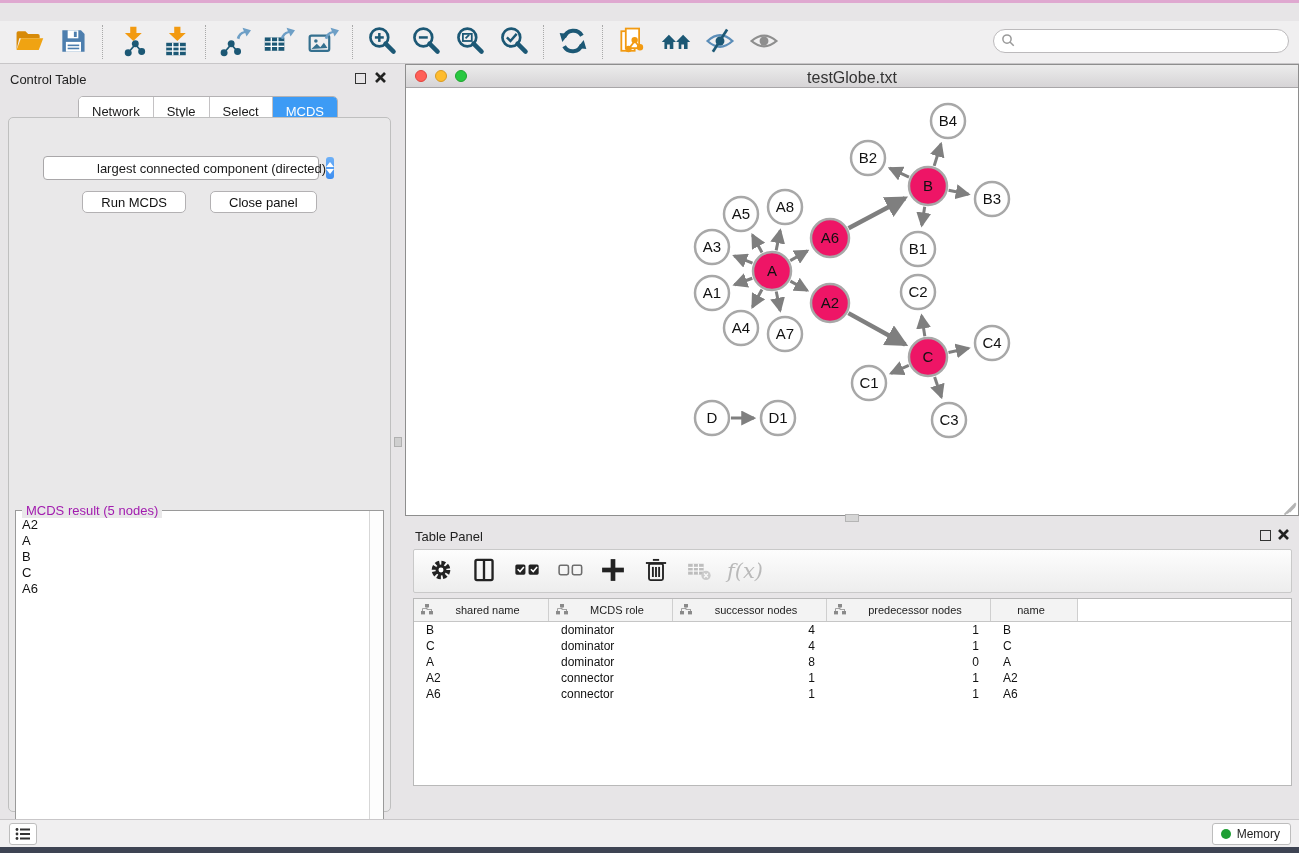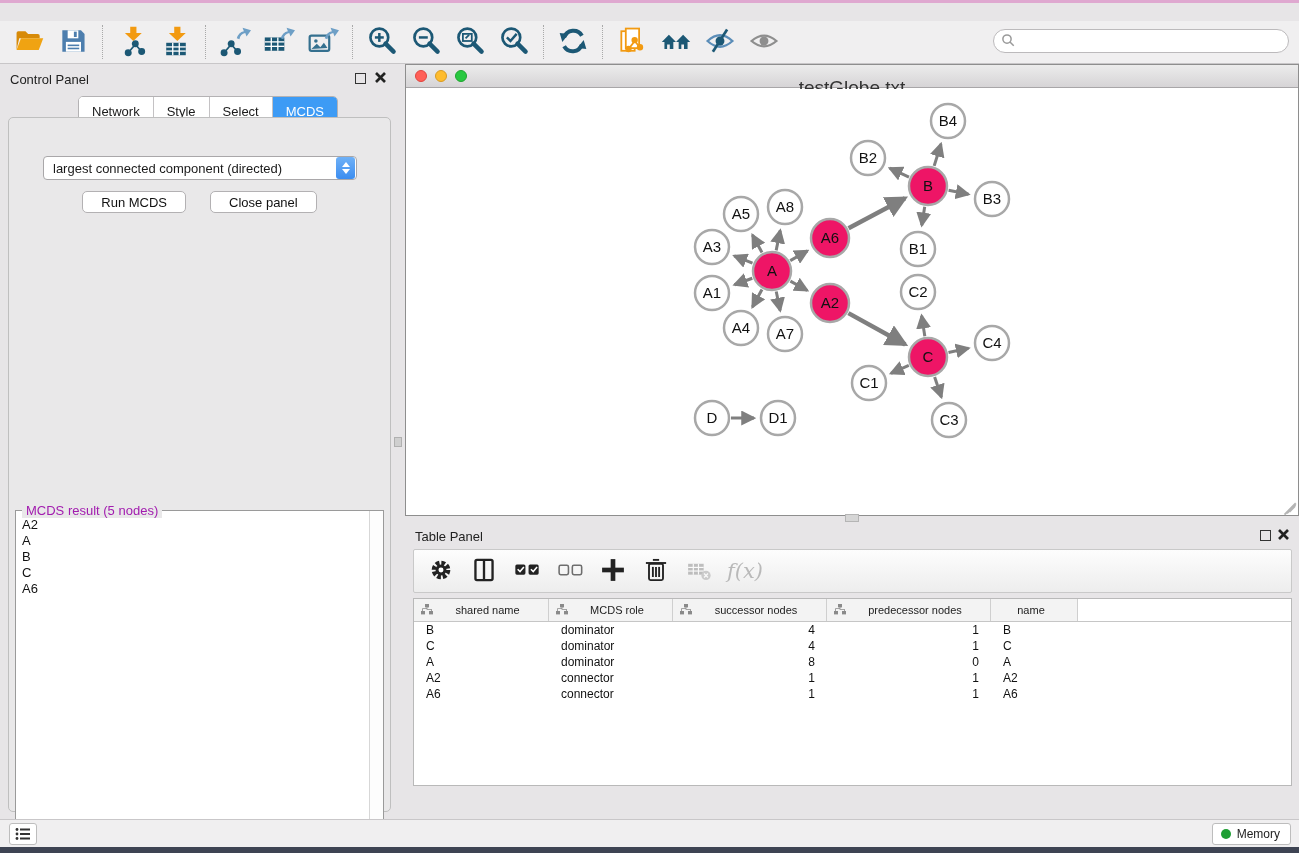--- a/index.html
+++ b/index.html
@@ -38,42 +38,42 @@
   .cp-float { right:33px; } .cp-close { right:12px; }
   .seg-tabs { position:absolute; display:flex; border:1px solid #b4b2b4; border-radius:5px; overflow:hidden; background:#fff; height:30px; }
   .cp-tabs { left:78px; top:32px; }
   .seg-tab { display:flex; align-items:center; justify-content:center; padding:0 13px; font-size:13px;
       background:#fff; border-right:1px solid #c4c2c4; color:#1a1a1a; white-space:nowrap; }
   .seg-tab:last-child { border-right:none; }
   .seg-tab.active { background:#3d9bf5; color:#fff; }
   .cp-box { position:absolute; left:8px; top:53px; width:383px; height:695px; background:#e9e8e9;
       border:1px solid #bfbfbf; border-radius:5px; }
   .opt-label { position:absolute; left:0; width:100%; top:18px; text-align:center; font-size:13px; color:#111; }
-  .cp-select { position:absolute; left:34px; top:38px; width:314px; height:24px; background:#fff;
-      border:1px solid #a9a7a9; border-radius:4px; display:flex; align-items:center; }
+  .cp-select { position:absolute; left:34px; top:38px; width:276px; height:24px; background:#fff;
+      border:1px solid #a9a7a9; border-radius:4px; display:flex; align-items:center;padding-left:44px; }
   .cp-select .sel-text { flex:1; padding-left:9px; font-size:13px; white-space:nowrap; }
   .sel-stepper { width:19px; height:22px; margin-right:1px; border-radius:3px;
       background:linear-gradient(#6fb1f7,#3c8df0); display:flex; flex-direction:column; align-items:center; justify-content:center; gap:2px; }
   .sel-stepper .tri-up { width:0; height:0; border-left:4px solid transparent; border-right:4px solid transparent; border-bottom:5px solid #fff; }
   .sel-stepper .tri-dn { width:0; height:0; border-left:4px solid transparent; border-right:4px solid transparent; border-top:5px solid #fff; }
   .cp-buttons { position:absolute; left:0; width:100%; top:73px; display:flex; justify-content:center; gap:24px; }
   .cp-btn { height:22px; padding:0 18px; background:#fff; border:1px solid #b3b1b3; border-radius:5px;
       font-size:13px; color:#111; display:flex; align-items:center; }
   .result-box { position:absolute; left:6px; top:392px; width:369px; height:339px; border:1px solid #9a9a9a; background:#fff; }
   .result-legend { position:absolute; left:6px; top:-8px; background:#e9e8e9; padding:0 4px; font-size:13px; color:#a21caf; }
   .result-list { position:absolute; left:1px; top:6px; bottom:1px; right:15px; overflow:hidden; }
   .result-item { padding:0 0 0 5px; font-size:13px; line-height:16px; color:#111; }
   .result-scroll { position:absolute; right:0; top:0; bottom:0; width:14px; border-left:1px solid #d7d7d7; background:#fdfdfd; }
 
   
   .net-window { position:absolute; left:405px; top:64px; width:894px; height:452px;
       border:1px solid #8e8e8e; background:#fff; }
   .net-titlebar { position:absolute; left:0; top:0; right:0; height:23px;
       background:linear-gradient(#ececec,#d6d4d6); border-bottom:1px solid #a8a6a8; }
-  .net-titlebar .title { position:absolute; left:0; right:0; top:12px; text-align:center; font-size:19px; color:#333; }
+  .net-titlebar .title { position:absolute; left:0; right:0; top:4px; text-align:center; font-size:16px; color:#333; }
   .net-canvas { position:absolute; left:1px; top:24px; right:1px; bottom:1px; background:#fff; }
   .net-canvas svg { position:absolute; left:0; top:0; }
   .resize-grip { position:absolute; right:2px; bottom:2px; width:14px; height:14px; }
   .resize-grip span { position:absolute; background:#b5b5b5; height:1.5px; transform:rotate(-45deg); }
   .splitter-v-handle { position:absolute; left:394px; top:437px; width:8px; height:10px; background:#cfcfcf; border:1px solid #b0b0b0; }
   .splitter-h { position:absolute; left:405px; top:516px; width:894px; height:5px; }
   .splitter-h-handle { position:absolute; left:440px; top:-2px; width:14px; height:8px; background:#d6d6d6; border:1px solid #b5b5b5; }
 
   
   .table-panel { position:absolute; left:405px; top:521px; width:894px; height:294px; }
@@ -279,21 +279,21 @@
         <div class="tb-btn">
           <span><svg viewBox="0 0 36 36">
               <path d="M4 18 q14-12 28 0 q-14 12 -28 0z" fill="none" stroke="#8e8e8e" stroke-width="2.5"></path>
               <circle cx="18" cy="18" r="5" fill="#8e8e8e"></circle>
             </svg></span>
         </div>
       </div>
     </div>
 
   <div class="left-panel">
-    <div class="panel-header">Control Panel</div>
+    <div class="panel-header">Control Table</div>
     <div class="panel-float cp-float"></div>
     <svg class="panel-close cp-close" viewBox="0 0 13 13">
       <line x1="2" y1="2" x2="11" y2="11" stroke="#222" stroke-width="2.6"></line>
       <line x1="11" y1="2" x2="2" y2="11" stroke="#222" stroke-width="2.6"></line>
     </svg>
 
     <div class="seg-tabs cp-tabs" id="cp-tabs">
         <div class="seg-tab">Network</div>
         <div class="seg-tab">Style</div>
         <div class="seg-tab">Select</div>

